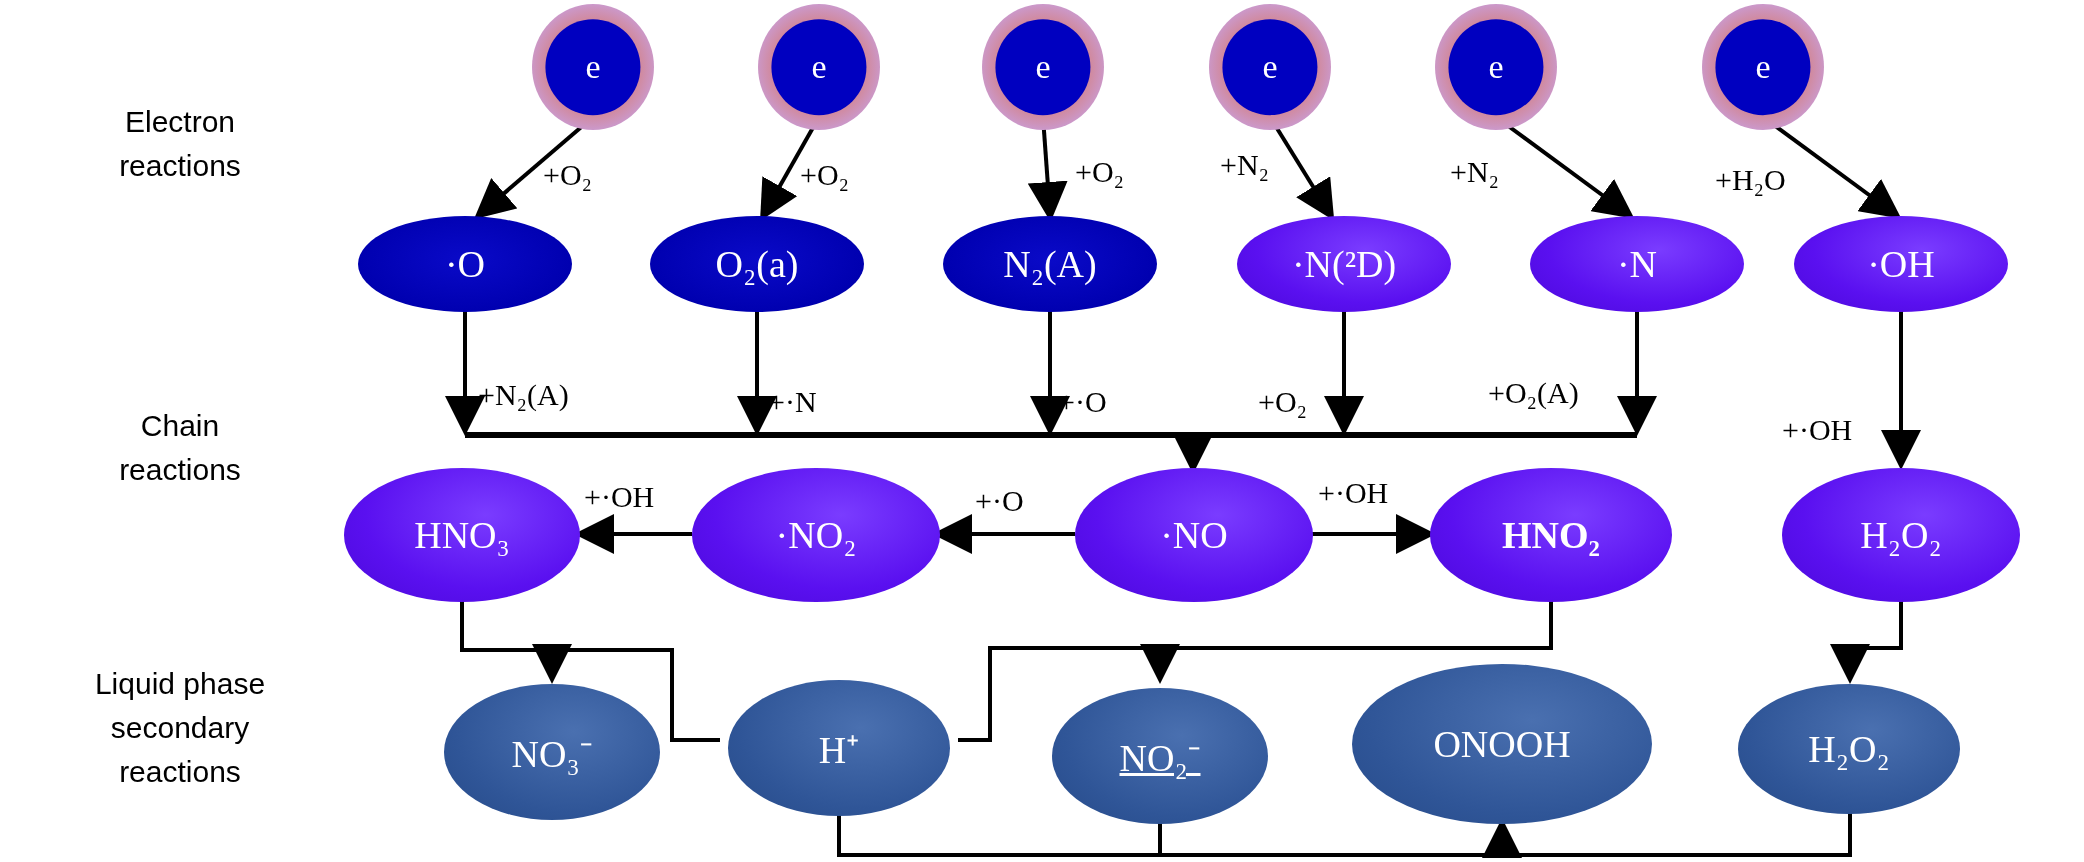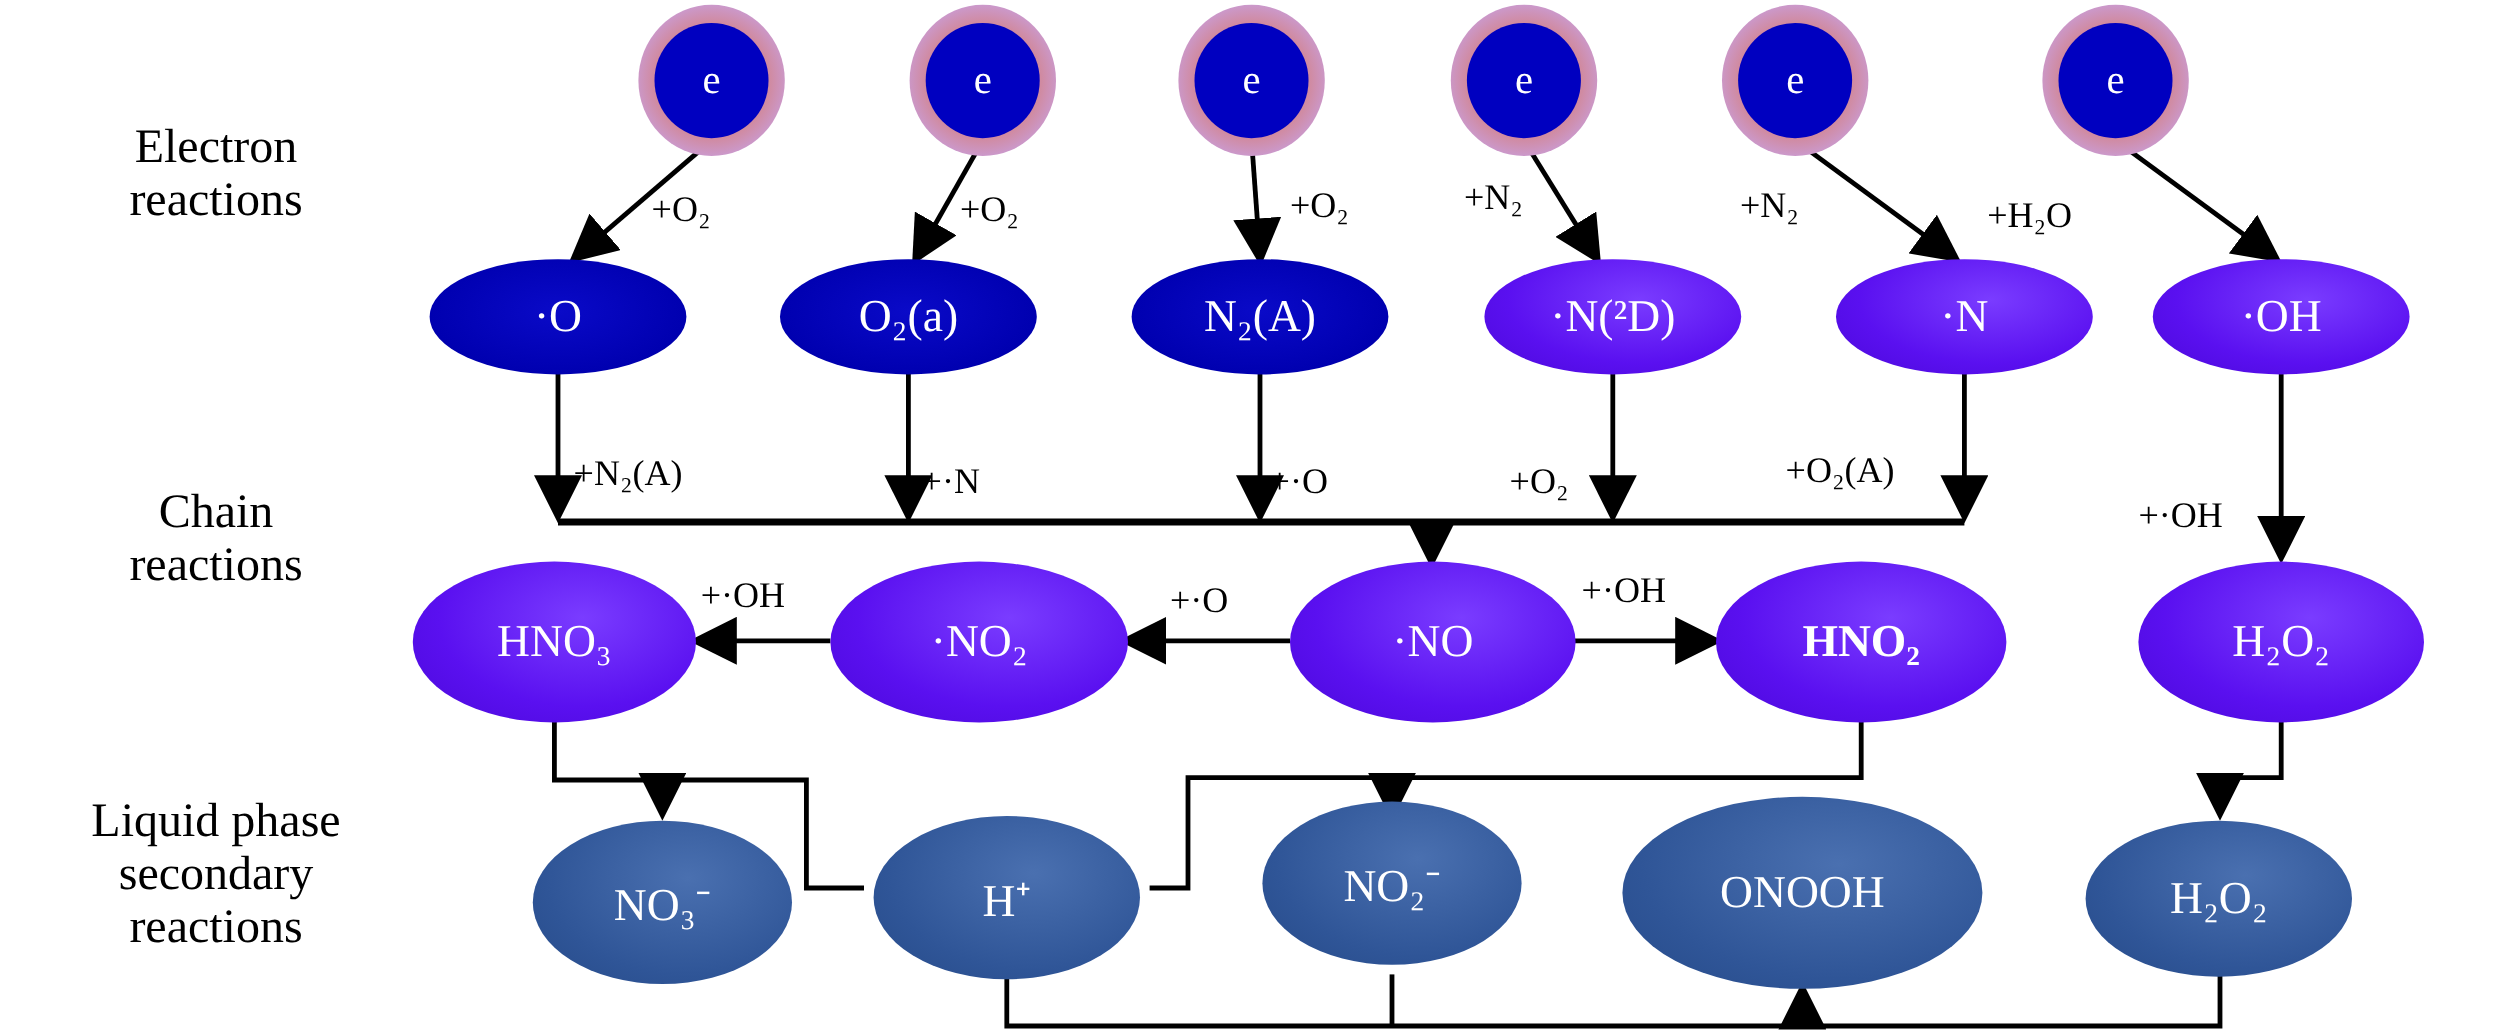--- a/index.html
+++ b/index.html
@@ -1,18 +1,18 @@
 <!DOCTYPE html>
 <html><head>
 <meta charset="utf-8">
 <style>
   html,body{margin:0;padding:0;background:#ffffff;}
   body{width:2084px;height:862px;position:relative;overflow:hidden;font-family:"Liberation Serif","DejaVu Serif",serif;}
   svg{position:absolute;left:0;top:0;}
-  .rowlabel{position:absolute;text-align:center;font-size:40px;line-height:44px;color:#000;font-family:Liberation Serif, serif;}
+  .rowlabel{position:absolute;text-align:center;font-size:30px;line-height:44px;color:#000;font-family:Liberation Sans, sans-serif;}
   .node{position:absolute;display:flex;align-items:center;justify-content:center;color:#fff;font-size:38px;font-family:"Liberation Serif",serif;border-radius:50%;box-sizing:border-box;}
   .dark{background:radial-gradient(ellipse at 50% 45%,#0a0ac8 0%,#0000b0 70%,#00008a 100%);}
   .violet{background:radial-gradient(ellipse at 60% 35%,#7a3cff 0%,#5a10f0 60%,#4a08d8 100%);}
   .liquid{background:radial-gradient(ellipse at 60% 35%,#4a70b0 0%,#2f5597 65%,#264a88 100%);}
   .electron{position:absolute;border-radius:50%;background:radial-gradient(circle,#d08aa0 55%,#c9a0e0 80%,rgba(210,180,240,0.3) 100%);}
   .electron .core{position:absolute;left:50%;top:50%;transform:translate(-50%,-50%);width:78%;height:76%;border-radius:50%;background:#0000c0;display:flex;align-items:center;justify-content:center;color:#fff;font-size:34px;}
   .rx{position:absolute;font-size:30px;color:#000;font-family:"Liberation Serif",serif;white-space:nowrap;}
 </style>
 </head>
 <body>
@@ -91,21 +91,21 @@
   </div>
 <div class="electron" style="left:1702px;top:4px;width:122px;height:126px;">
     <div class="core">e</div>
   </div>
 
 <div class="rx" style="left:543px;top:158px;">+O₂</div>
 <div class="rx" style="left:800px;top:158px;">+O₂</div>
 <div class="rx" style="left:1075px;top:155px;">+O₂</div>
 <div class="rx" style="left:1220px;top:148px;">+N₂</div>
 <div class="rx" style="left:1450px;top:155px;">+N₂</div>
-<div class="rx" style="left:1656px;top:163px;">+H₂O</div>
+<div class="rx" style="left:1715px;top:163px;">+H₂O</div>
 
 <div class="node dark" style="left:358px;top:216px;width:214px;height:96px;">·O</div>
 <div class="node dark" style="left:650px;top:216px;width:214px;height:96px;">O₂(a)</div>
 <div class="node dark" style="left:943px;top:216px;width:214px;height:96px;">N₂(A)</div>
 <div class="node violet" style="left:1237px;top:216px;width:214px;height:96px;">·N(²D)</div>
 <div class="node violet" style="left:1530px;top:216px;width:214px;height:96px;">·N</div>
 <div class="node violet" style="left:1794px;top:216px;width:214px;height:96px;">·OH</div>
 
 <div class="rx" style="left:478px;top:378px;">+N₂(A)</div>
 <div class="rx" style="left:768px;top:385px;">+·N</div>
@@ -119,15 +119,15 @@
 <div class="node violet" style="left:1075px;top:468px;width:238px;height:134px;">·NO</div>
 <div class="node violet" style="left:1430px;top:468px;width:242px;height:134px;font-weight:bold;">HNO₂</div>
 <div class="node violet" style="left:1782px;top:468px;width:238px;height:134px;">H₂O₂</div>
 
 <div class="rx" style="left:584px;top:480px;">+·OH</div>
 <div class="rx" style="left:975px;top:484px;">+·O</div>
 <div class="rx" style="left:1318px;top:476px;">+·OH</div>
 
 <div class="node liquid" style="left:444px;top:684px;width:216px;height:136px;">NO₃⁻</div>
 <div class="node liquid" style="left:728px;top:680px;width:222px;height:136px;">H⁺</div>
-<div class="node liquid" style="left:1052px;top:668px;width:216px;height:136px;">NO₂⁻</div>
+<div class="node liquid" style="left:1052px;top:688px;width:216px;height:136px;text-decoration:underline;">NO₂⁻</div>
 <div class="node liquid" style="left:1352px;top:664px;width:300px;height:160px;">ONOOH</div>
 <div class="node liquid" style="left:1738px;top:684px;width:222px;height:130px;">H₂O₂</div>
 
 </body></html>

